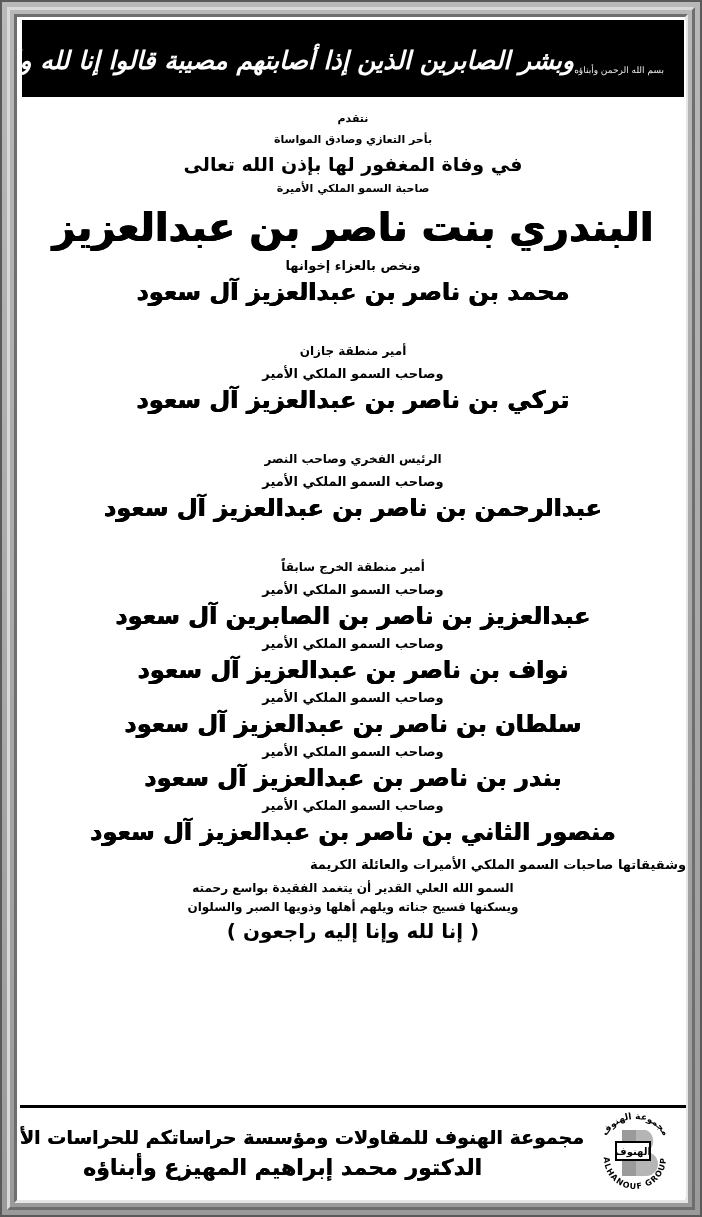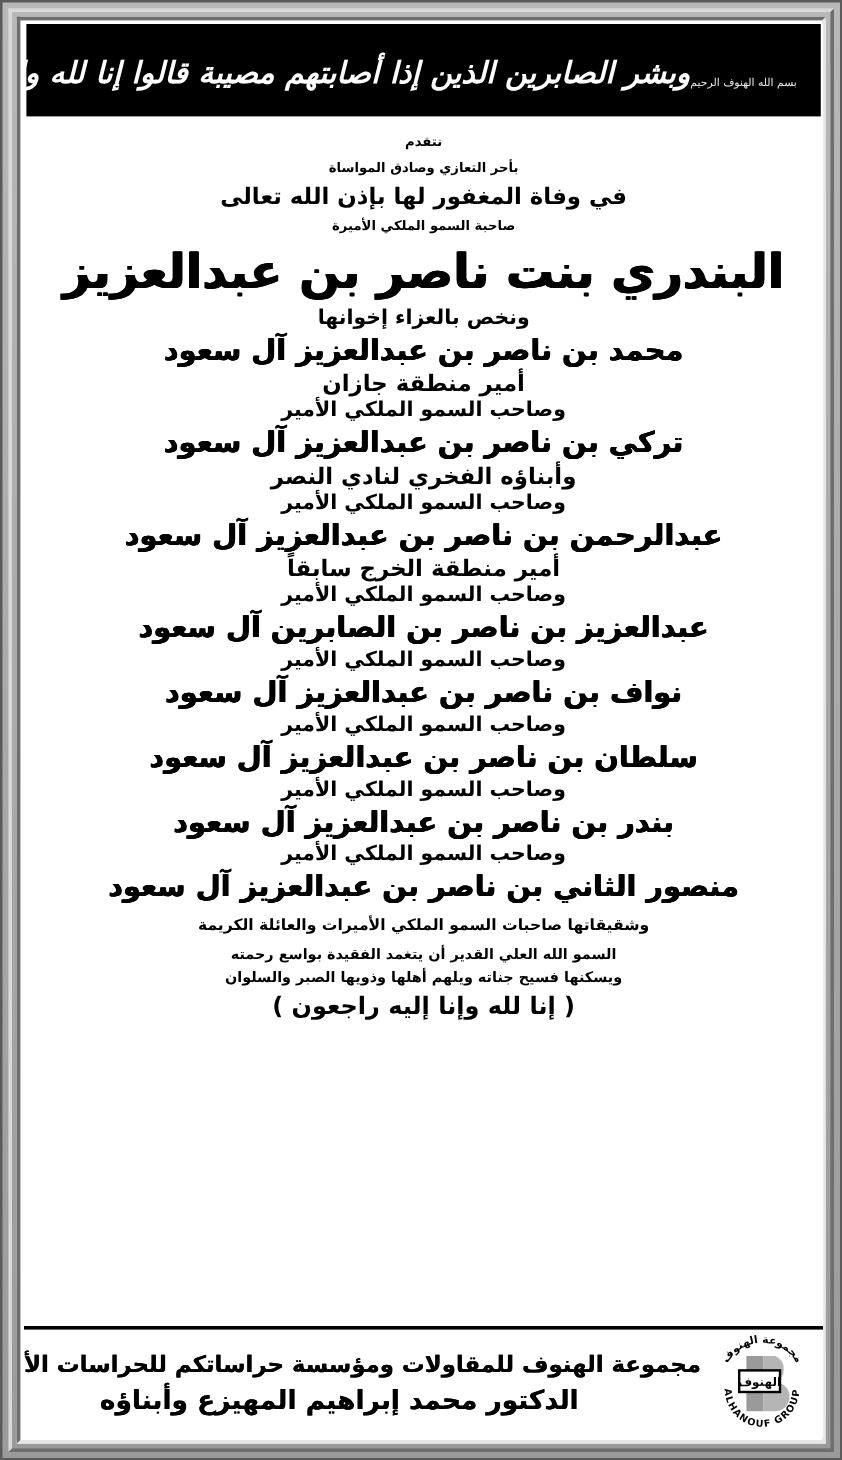--- a/index.html
+++ b/index.html
@@ -48,25 +48,25 @@
   }
   .body-content {
     position: absolute; top: 88px; left: 0; width: 666px;
     direction: rtl; text-align: center; color: #000;
   }
   .line { display: block; white-space: nowrap; font-weight: bold; }
   .l-intro { font-size: 11px; line-height: 21px; }
   .l-intro-lg { font-size: 19px; line-height: 28px; }
   .l-deceased { font-size: 40px; line-height: 56px; font-weight: 900; letter-spacing: -0.5px;
                 text-shadow: 0.6px 0 0 #000, -0.6px 0 0 #000; }
-  .l-title { font-size: 17px; line-height: 21px; }
+  .l-title { font-size: 13px; line-height: 21px; }
   .l-prince { font-size: 24px; line-height: 33px; letter-spacing: 0.3px;
               text-shadow: 0.4px 0 0 #000, -0.4px 0 0 #000; }
-  .l-role { font-size: 19px; line-height: 23px; }
-  .l-closing { font-size: 13px; line-height: 20px; }
+  .l-role { font-size: 12px; line-height: 23px; margin-top: 31px; }
+  .l-closing { font-size: 13px; line-height: 20px; text-align: right; }
   .l-prayer { font-size: 12px; line-height: 19px; }
   .l-final { font-size: 20px; line-height: 28px; }
   .gap-6 { height: 6px; }
   .gap-4 { height: 4px; }
   .footer-divider {
     position: absolute; left: 0; top: 1085px; width: 666px; height: 3px; background: #000;
   }
   .footer {
     position: absolute; left: 0; top: 1088px; width: 666px; height: 90px;
     display: flex; direction: rtl; align-items: center; justify-content: space-between;
@@ -84,41 +84,41 @@
 </head>
 <body>
 
 <div class="frame-outer">
   <div class="frame-bevel"></div>
   <div class="frame-inner-bevel"></div>
 
   <div class="paper">
 
     <div class="header-band">
-      <span class="header-basmala">بسم الله الهنوف الرحيم</span>
+      <span class="header-basmala">بسم الله الرحمن وأبناؤه</span>
       <span class="header-verse">وبشر الصابرين الذين إذا أصابتهم مصيبة قالوا إنا لله وإنا إليه راجعون</span>
 
     </div>
 
     <div class="body-content">
       <span class="line l-intro">نتقدم</span>
       <span class="line l-intro">بأحر التعازي وصادق المواساة</span>
       <span class="line l-intro-lg">في وفاة المغفور لها بإذن الله تعالى</span>
       <span class="line l-intro">صاحبة السمو الملكي الأميرة</span>
 
       <span class="line l-deceased">البندري بنت ناصر بن عبدالعزيز</span>
 
       <span class="line l-title">ونخص بالعزاء إخوانها</span>
 
       <span class="line l-prince">محمد بن ناصر بن عبدالعزيز آل سعود</span>
       <span class="line l-role">أمير منطقة جازان</span>
       <span class="line l-title">وصاحب السمو الملكي الأمير</span>
 
       <span class="line l-prince">تركي بن ناصر بن عبدالعزيز آل سعود</span>
-      <span class="line l-role">وأبناؤه الفخري لنادي النصر</span>
+      <span class="line l-role">الرئيس الفخري وصاحب النصر</span>
       <span class="line l-title">وصاحب السمو الملكي الأمير</span>
 
       <span class="line l-prince">عبدالرحمن بن ناصر بن عبدالعزيز آل سعود</span>
       <span class="line l-role">أمير منطقة الخرج سابقاً</span>
       <span class="line l-title">وصاحب السمو الملكي الأمير</span>
 
       <span class="line l-prince">عبدالعزيز بن ناصر بن الصابرين آل سعود</span>
       <span class="line l-title">وصاحب السمو الملكي الأمير</span>
 
       <span class="line l-prince">نواف بن ناصر بن عبدالعزيز آل سعود</span>

